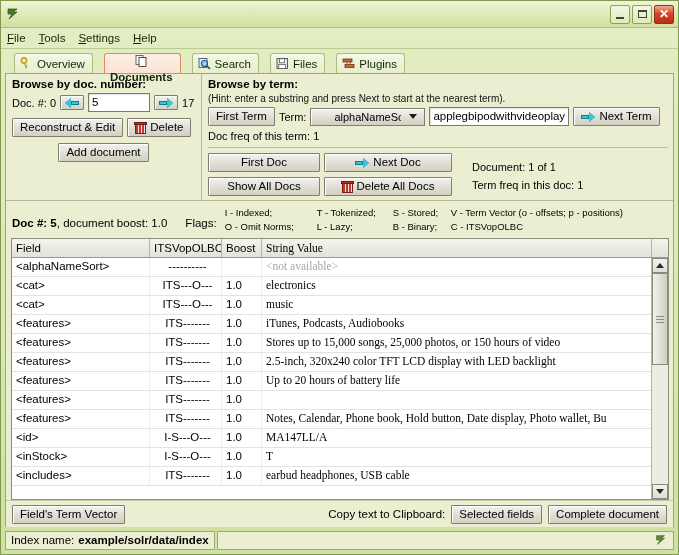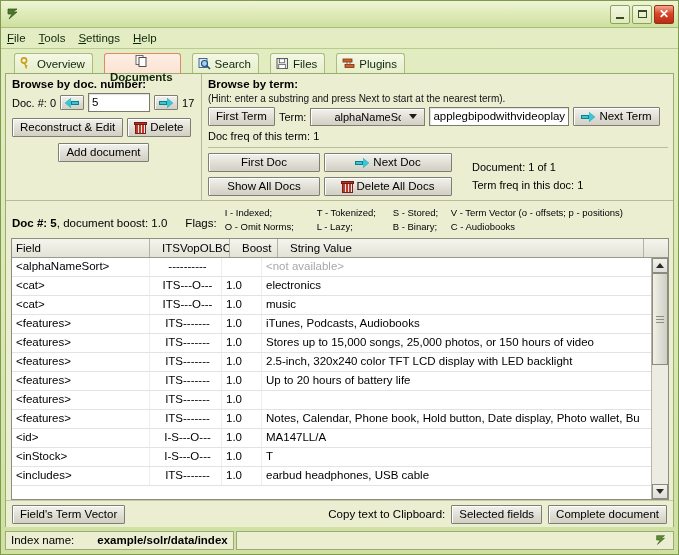--- a/index.html
+++ b/index.html
@@ -227,21 +227,20 @@
     background: #fff;
     display: flex; flex-direction: column;
     overflow: hidden;
     min-height: 0;
   }
   .thead {
     display: flex; flex: 0 0 18px; height: 18px;
     background: linear-gradient(to bottom,#f5f5ee,#e2e2d6);
     border-bottom: 1px solid #9a9a8c;
     font-size: 11.5px;
-    gap: 8px;
   }
   .th {
     display:flex; align-items:center; padding-left: 4px;
     border-right: 1px solid #b3b3a5;
     box-sizing: border-box;
     overflow: hidden; white-space: nowrap;
   }
   .tbody-area { display:flex; flex: 1 1 auto; min-height: 0; }
   .tbody { flex: 1 1 auto; overflow: hidden; }
   .trow {
@@ -252,21 +251,21 @@
   .td {
     padding-left: 4px; box-sizing: border-box;
     overflow: hidden; white-space: nowrap;
     border-right: 1px solid #ededed;
     height: 18px; line-height: 17px;
   }
   .td.last { border-right: none; }
   .col-field { width: 138px; flex: 0 0 138px; }
   .col-flags { width: 72px; flex: 0 0 72px; text-align: center; }
   .col-boost { width: 40px; flex: 0 0 40px; }
-  .col-value { flex: 1 1 auto; min-width: 0; }
+  .col-value { flex: 1 1 auto; min-width: 0; font-family: Liberation Serif, serif; }
   .na { color: #a8a8a8; }
 
   
   .vsb {
     width: 16px; flex: 0 0 16px;
     background: #ecece2;
     border-left: 1px solid #b6b6a8;
     display: flex; flex-direction: column;
     position: relative;
   }
@@ -304,21 +303,21 @@
     flex: 0 0 22px; height: 22px;
     display: flex; align-items: center;
     margin: 2px 4px 3px 4px;
     gap: 0;
   }
   .status-cell {
     border: 1px solid #9aaa78;
     background: #eceed2;
     height: 19px; box-sizing: border-box;
     display: flex; align-items: center;
-    padding: 0 5px; gap: 23px;
+    padding: 0 5px; gap: 4px;
     font-size: 11.5px;
   }
   .status-cell.grow { flex: 1 1 auto; margin-left: 2px; justify-content: flex-end;}
   .idx-name { font-weight: bold; font-size: 11.5px; }
   .status-ico { width: 14px; height: 14px; position: relative; }
 </style>
 </head>
 <body>
 
 <div id="app">
@@ -480,21 +479,21 @@
         <tr>
           <td style="width:86px">I - Indexed;</td>
           <td style="width:70px">T - Tokenized;</td>
           <td style="width:52px">S - Stored;</td>
           <td>V - Term Vector (o - offsets; p - positions)</td>
         </tr>
         <tr>
           <td>O - Omit Norms;</td>
           <td>L - Lazy;</td>
           <td>B - Binary;</td>
-          <td>C - Audiobooks</td>
+          <td>C - ITSVopOLBC</td>
         </tr>
       </tbody>
         </table>
     </div>
 
     <div class="tablewrap">
       <div class="thead">
         <div class="th col-field">Field</div>
         <div class="th col-flags">ITSVopOLBC</div>
         <div class="th col-boost">Boost</div>

